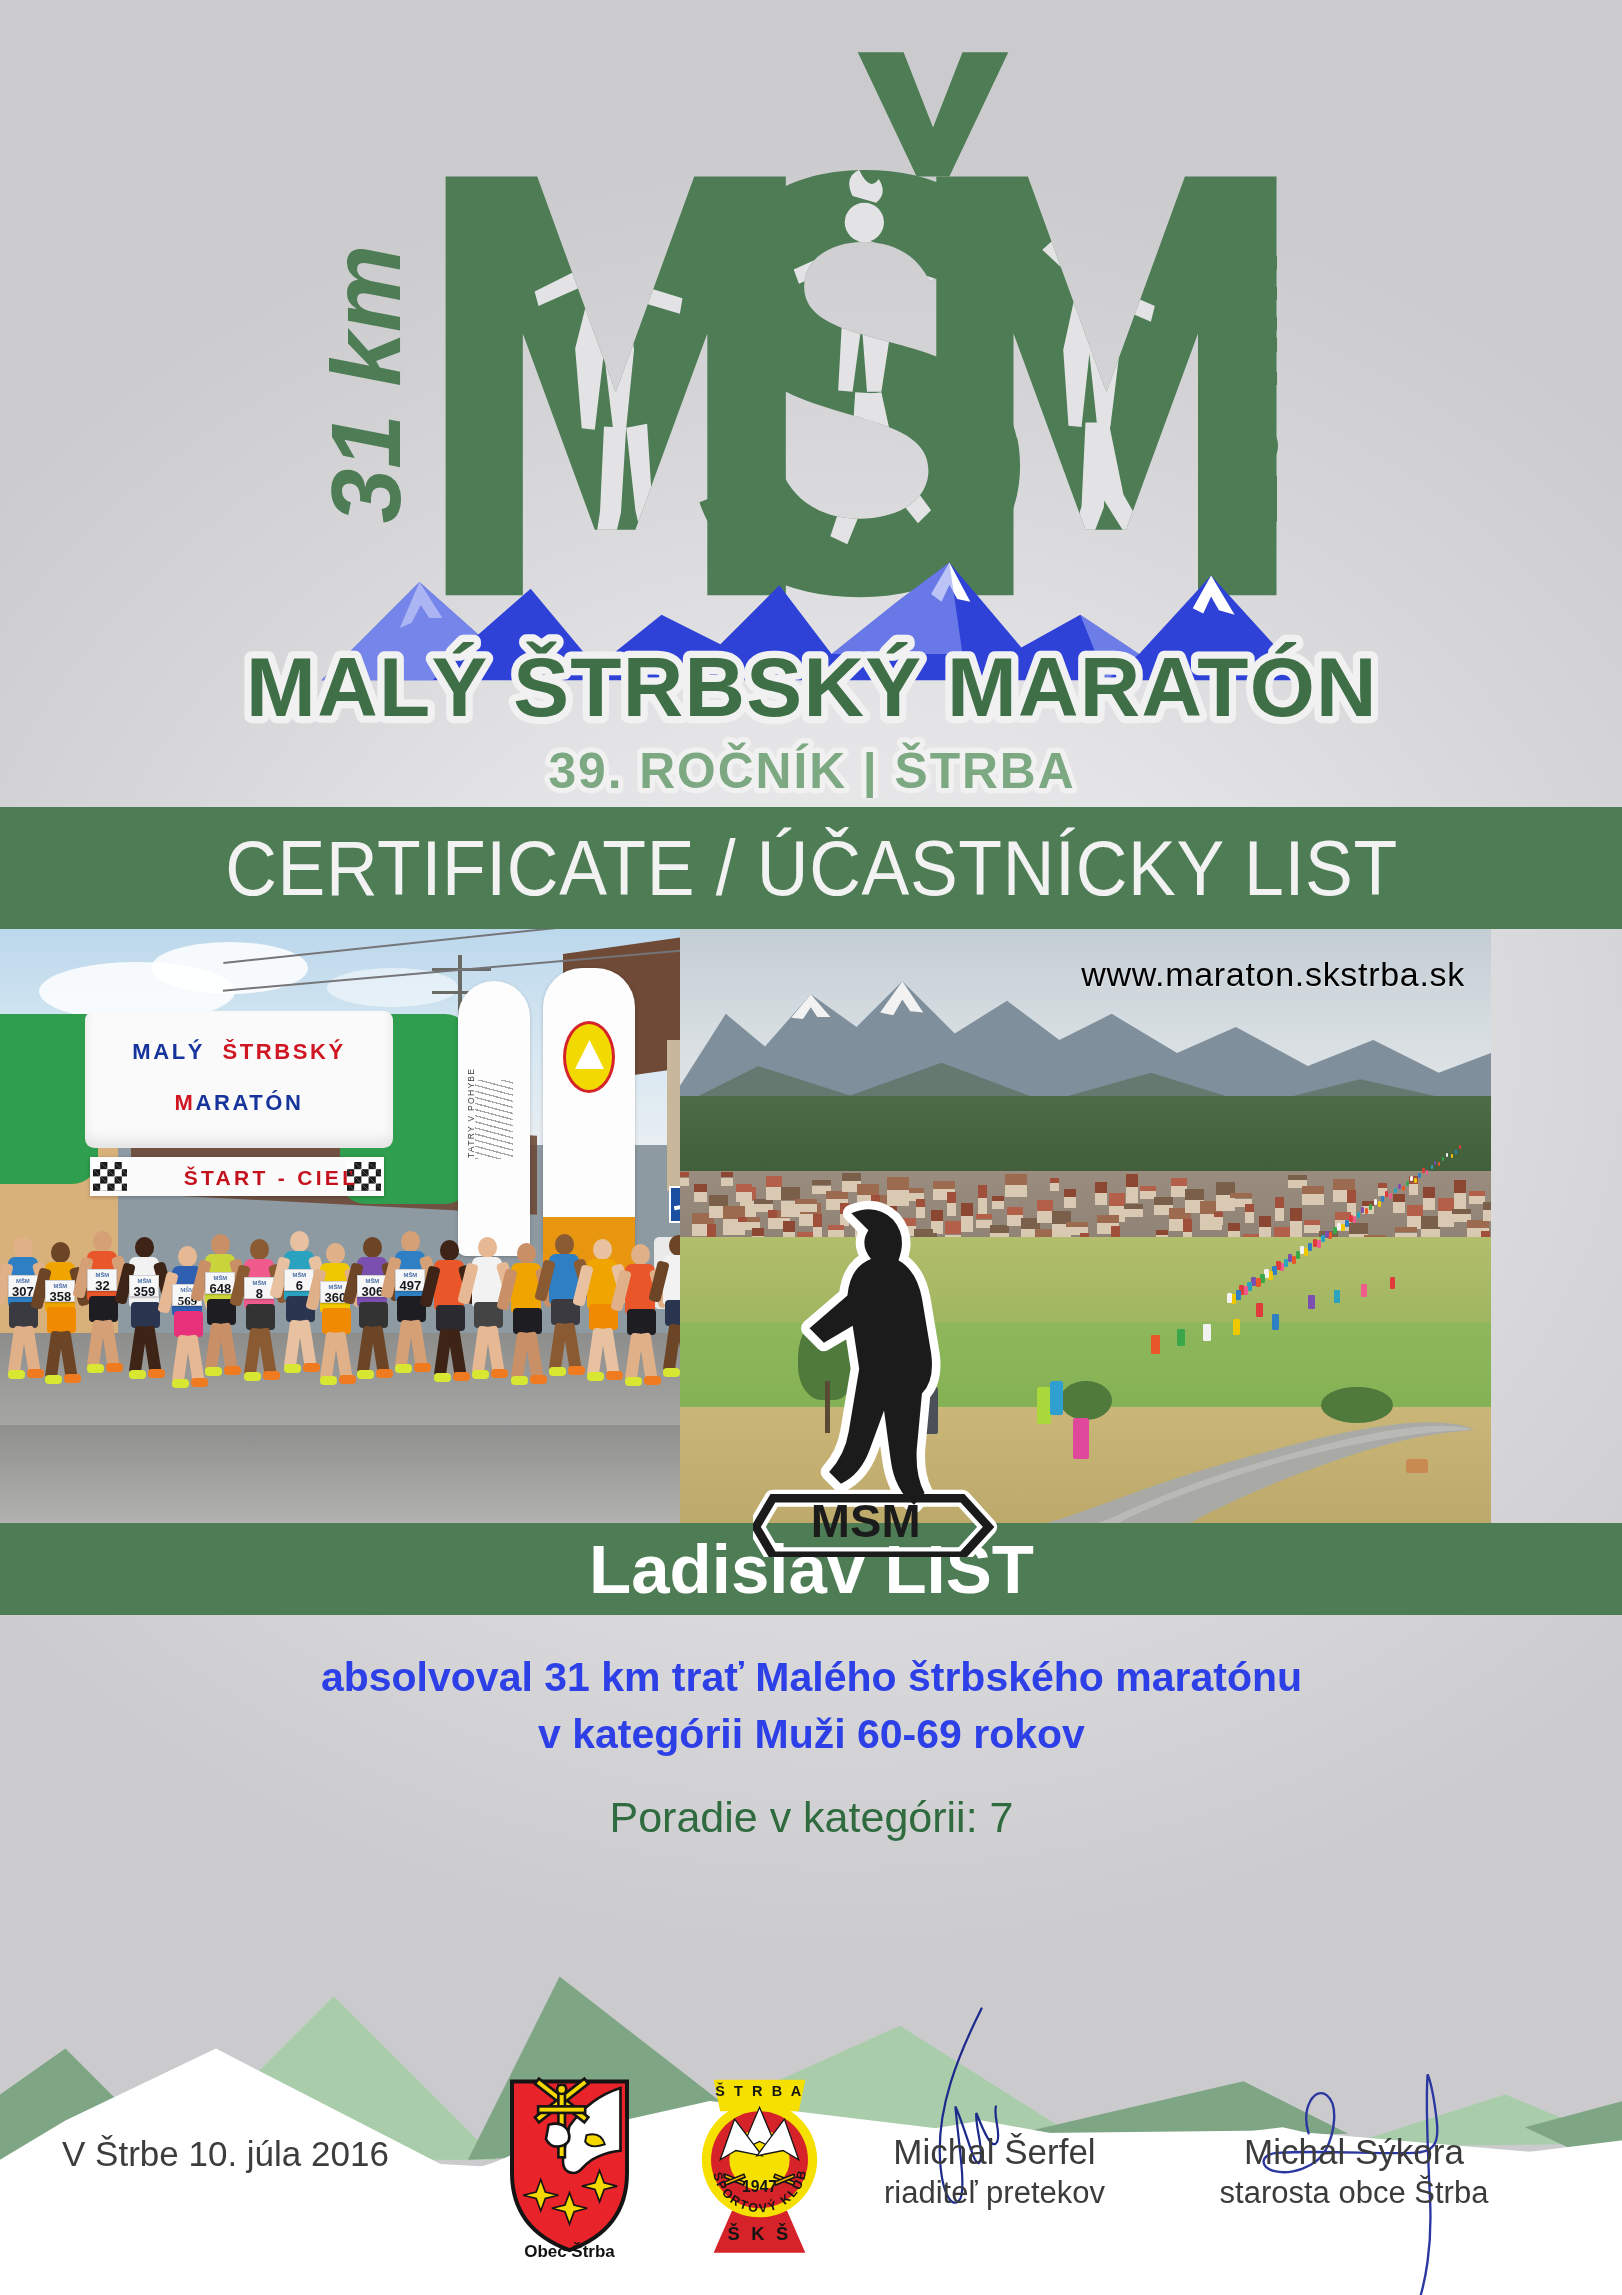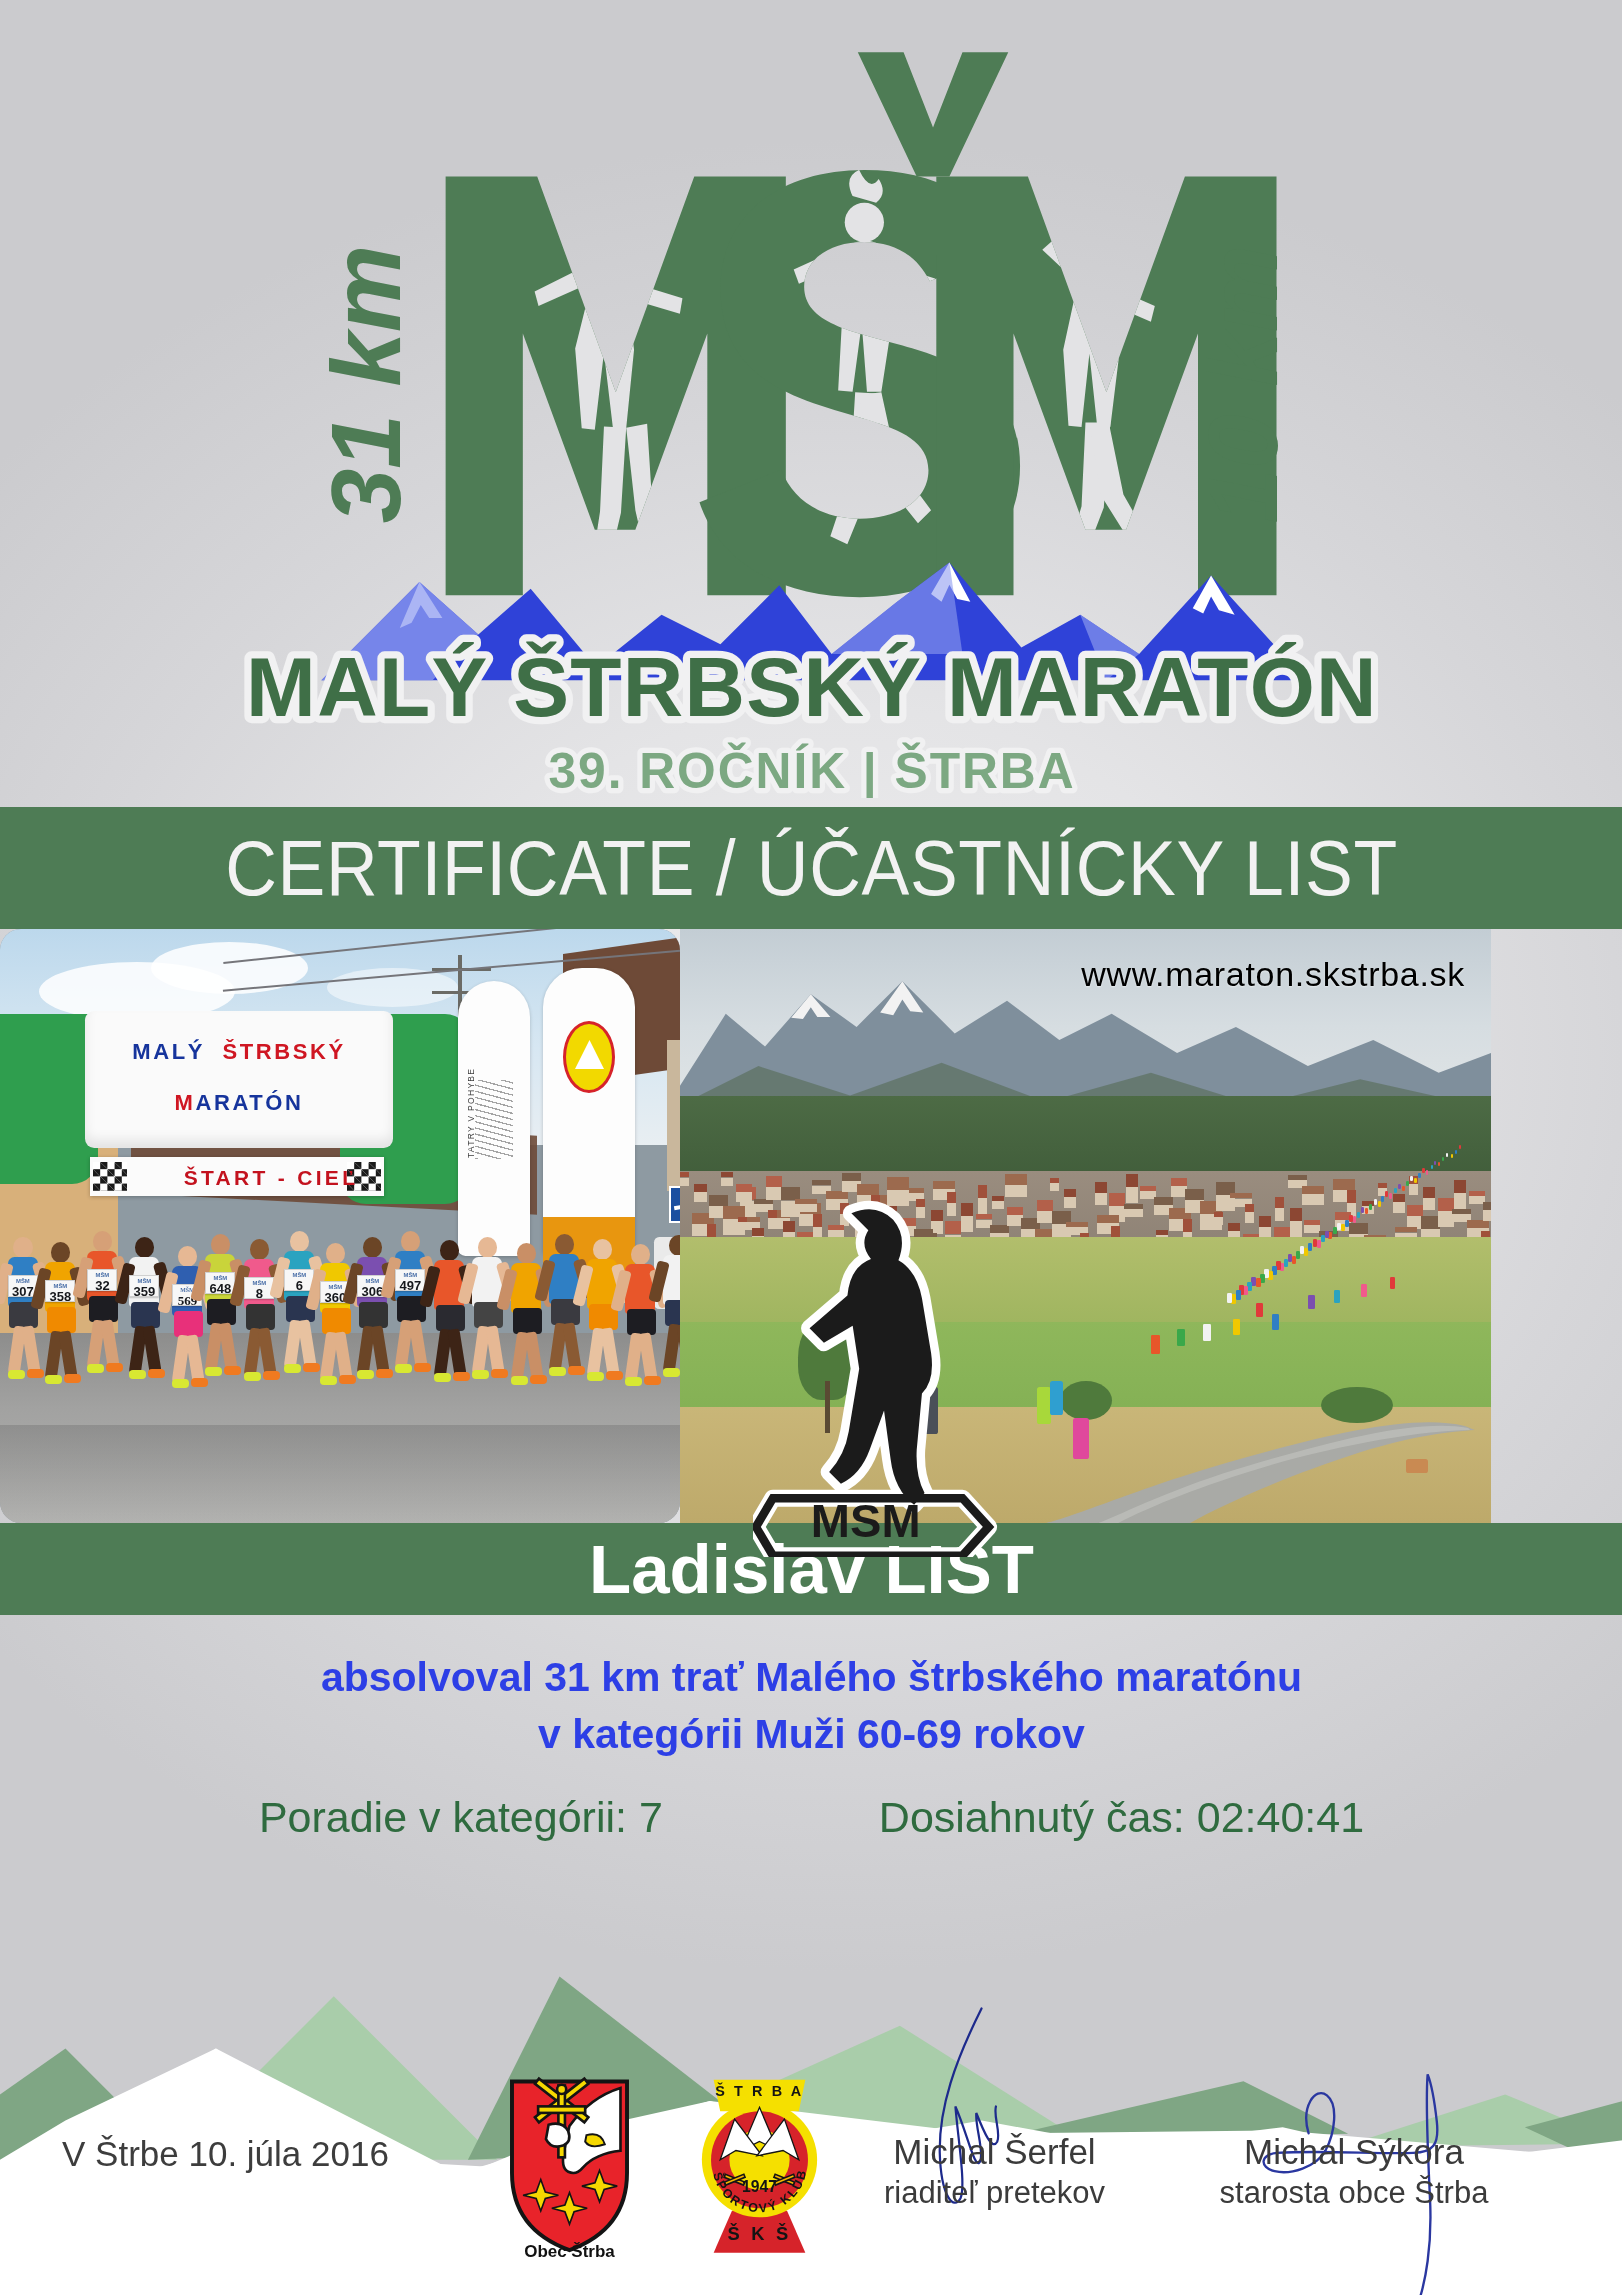--- a/index.html
+++ b/index.html
@@ -45,21 +45,21 @@
     letter-spacing:0px;
   }
 
   
   #photo-strip {
     position:absolute; left:0; top:929px;
     width:1623px; height:594px;
     display:flex; overflow:hidden;
   }
   .photo { position:relative; height:594px; overflow:hidden; }
-  #photo-left  { width:680px; background:#8e9aa2;border-radius:21px; }
+  #photo-left  { width:680px; background:#8e9aa2; }
   #photo-right { width:811px; background:#7d9aa8; }
 
   
   .pl-sky {
     position:absolute; left:0; top:0; width:811px; height:216px;
     background:linear-gradient(#bcd8ec 0%, #d7e7f2 55%, #e8eef2 100%);
   }
   .pl-cloud { position:absolute; background:rgba(255,255,255,.85); border-radius:50%; }
   .pl-house {
     position:absolute; background:#b9a48c;
@@ -949,21 +949,20 @@
     <div class="band-text">Ladislav LIST</div>
   </div>
 
   <div id="desc">
     <div>absolvoval 31 km trať Malého štrbského maratónu</div>
     <div>v kategórii Muži 60-69 rokov</div>
   </div>
 
   <div id="stats">
     <span><span>Poradie v kategórii:</span>&nbsp;<span>7</span></span>
-    <span><span>Dosiahnutý čas:</span>&nbsp;<span>02:40:41</span></span>
   </div>
 
   <svg id="mtn-deco" viewBox="0 0 2480 628" preserveAspectRatio="none">
     <polygon points="0,320 100,250 230,380 0,440" fill="#7fa684"></polygon>
     <polygon points="510,170 760,420 260,420" fill="#a9cdaa"></polygon>
     <polygon points="855,140 1190,400 715,420" fill="#7fa684"></polygon>
     <polygon points="1375,215 1700,420 920,420" fill="#a9cdaa"></polygon>
     <polygon points="1900,300 2060,380 1490,395" fill="#7fa684"></polygon>
     <polygon points="2480,395 2300,320 2050,400" fill="#a9cdaa"></polygon>
     <polygon points="2480,440 2330,370 2480,330" fill="#7fa684"></polygon>

